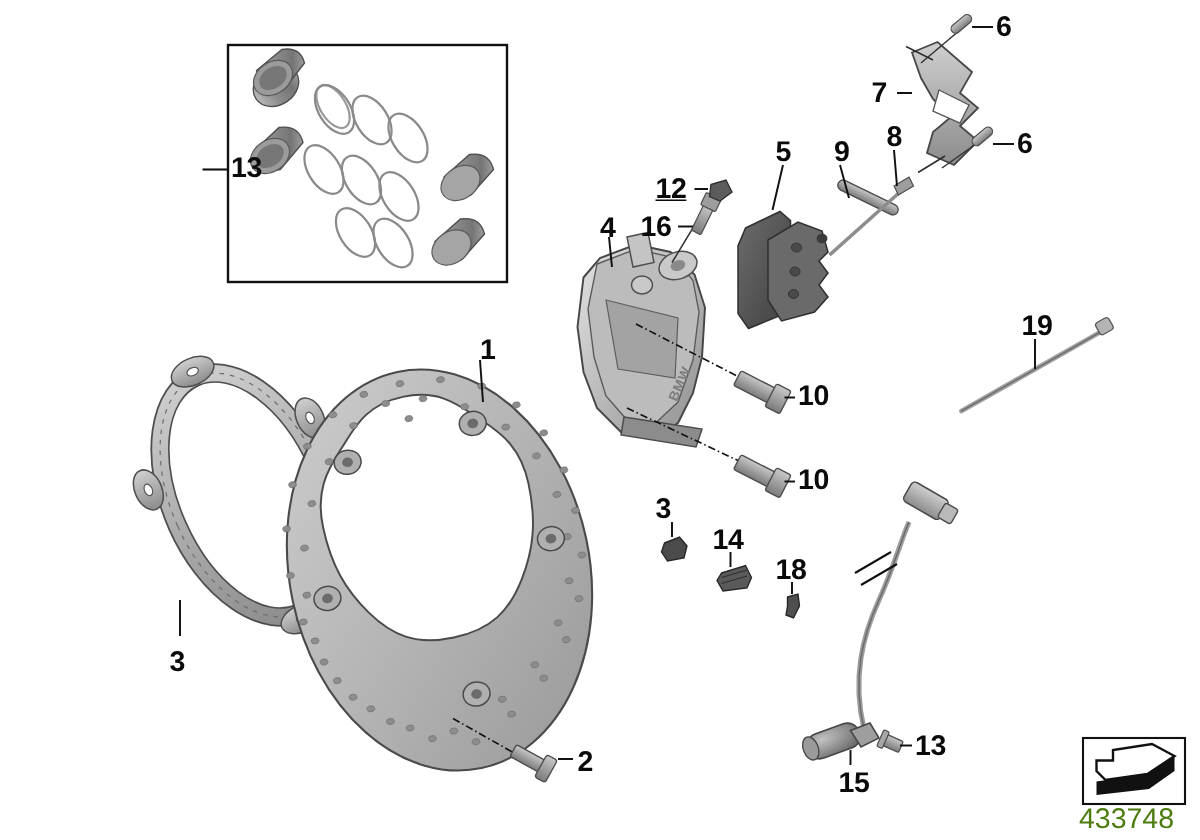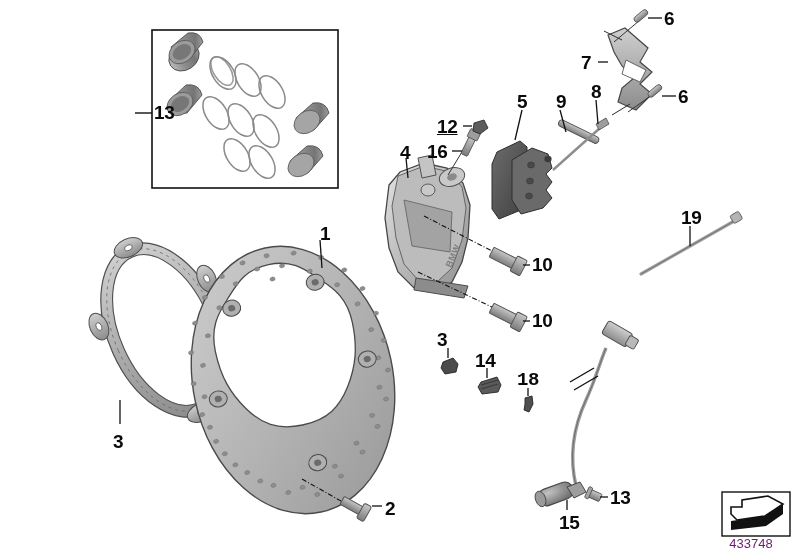--- a/index.html
+++ b/index.html
@@ -4,21 +4,21 @@
 <style>
   html,body{margin:0;padding:0;background:#ffffff;}
   body{width:800px;height:560px;overflow:hidden;
        font-family:"Liberation Sans",sans-serif;}
   #stage{position:relative;width:800px;height:560px;background:#fff;}
   svg#diagram{position:absolute;left:0;top:0;width:800px;height:560px;}
   .lbl{position:absolute;font-family:"Liberation Sans",sans-serif;
        font-weight:bold;font-size:19px;color:#0a0a0a;line-height:1;
        letter-spacing:-0.3px;white-space:nowrap;}
   .partnum{position:absolute;left:712px;top:536px;width:78px;text-align:center;
-           font-size:13px;color:#701a75;font-family:"Liberation Sans",sans-serif;}
+           font-size:19px;color:#4d7c0f;font-family:"Liberation Sans",sans-serif;}
 </style>
 </head>
 <body>
 
 <div id="stage">
 
   <svg id="diagram" viewBox="0 0 800 560">
     <defs>
       <linearGradient id="gMetal" x1="0" y1="0" x2="1" y2="1">
         <stop offset="0" stop-color="#e4e4e4"></stop>
@@ -357,17 +357,17 @@
   <div class="lbl" style="left:556px;top:92px;">9</div>
   <div class="lbl" style="left:532px;top:255px;">10</div>
   <div class="lbl" style="left:532px;top:311px;">10</div>
   <div class="lbl" style="left:427px;top:142px;">16</div>
   <div class="lbl" style="left:437px;top:117px;text-decoration:underline;">12</div>
   <div class="lbl" style="left:115px;top:103px;margin-left:39px;">13</div>
   <div class="lbl" style="left:559px;top:513px;">15</div>
   <div class="lbl" style="left:610px;top:488px;">13</div>
   <div class="lbl" style="left:437px;top:330px;">3</div>
   <div class="lbl" style="left:475px;top:351px;">14</div>
-  <div class="lbl" style="left:517px;top:371px;font-family:Liberation Mono, monospace;">18</div>
+  <div class="lbl" style="left:517px;top:371px;">18</div>
   <div class="lbl" style="left:681px;top:208px;">19</div>
 
   <div class="partnum">433748</div>
 </div>
 
 </body></html>

